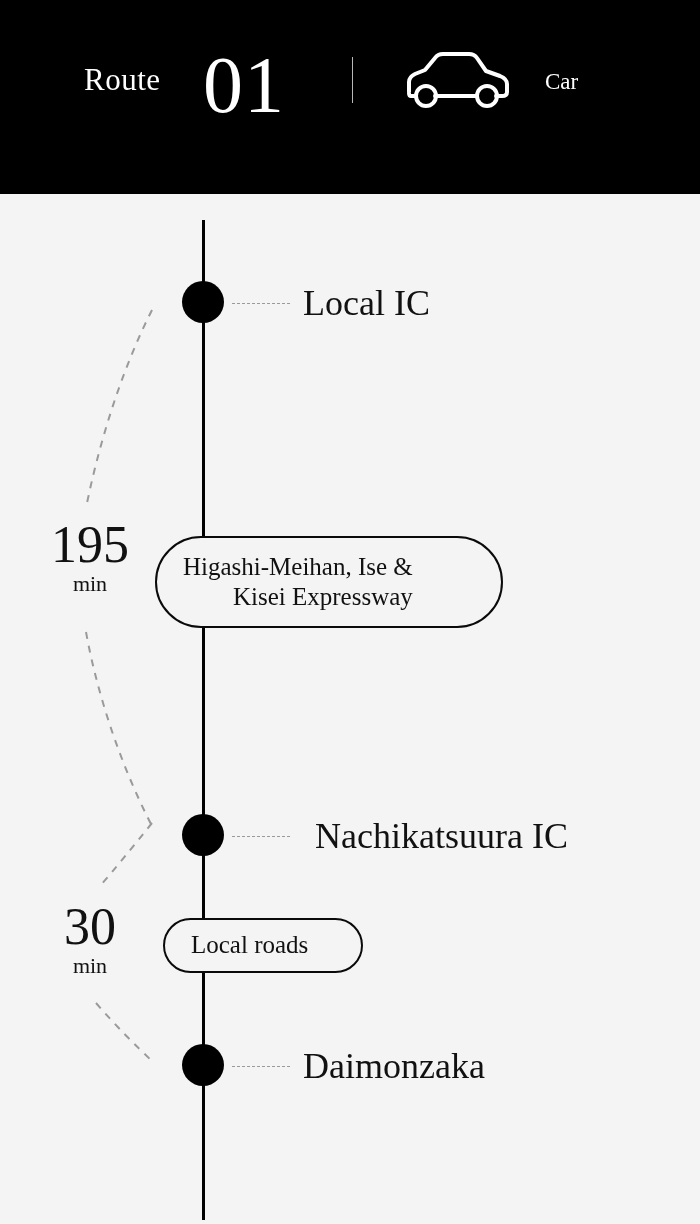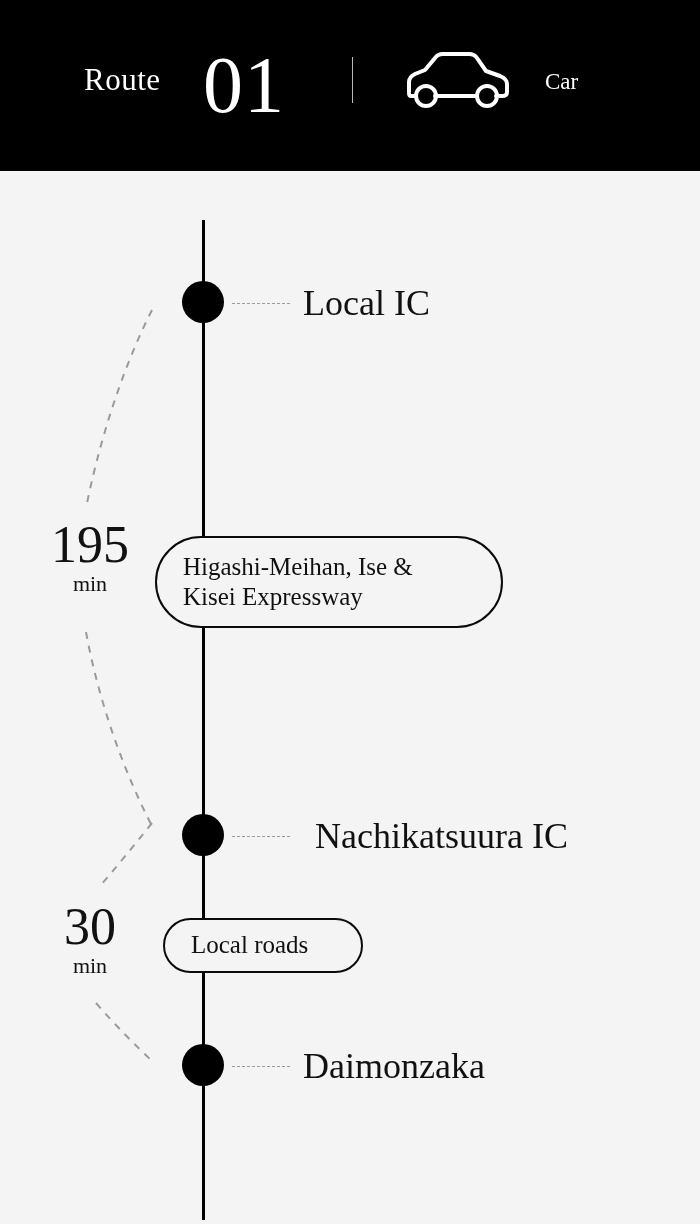--- a/index.html
+++ b/index.html
@@ -14,21 +14,21 @@
     overflow: hidden;
     position: relative;
   }
 
   
   .header {
     position: absolute;
     left: 0;
     top: 0;
     width: 700px;
-    height: 171px;
+    height: 194px;
     background: #000000;
     display: flex;
     align-items: center;
   }
   .route-word {
     position: absolute;
     left: 84px;
     top: 64px;
     font-size: 31px;
     color: #ffffff;
@@ -158,20 +158,21 @@
     border: 2px solid #0a0a0a;
     border-radius: 999px;
     display: flex;
     align-items: center;
     color: #111111;
   }
   .pill span {
     display: block;
     font-size: 25px;
     line-height: 1.22;
+    text-align: right;
   }
   .pill-1 {
     left: 155px;
     top: 378px;
     width: 348px;
     height: 92px;
     padding: 0 26px;
   }
   .pill-2 {
     left: 163px;

